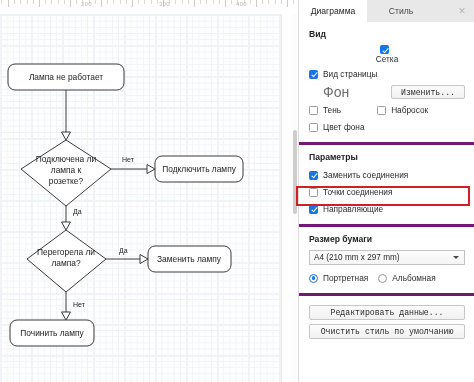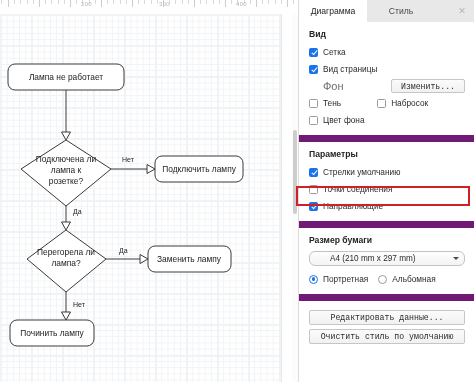--- a/index.html
+++ b/index.html
@@ -204,21 +204,21 @@
     position: absolute;
     left: 0; top: 22px;
     width: 176px;
     bottom: 0;
     overflow: hidden;
   }
 
   .section {
     padding: 7px 10px 8px 10px;
     box-sizing: border-box;
-    border-bottom: 7px solid #701a75;
+    border-bottom: 3px solid #701a75;
     background: #ffffff;
   }
   .section.last { border-bottom: none; }
   .section-title {
     font-size: 8.6px;
     font-weight: bold;
     color: #242424;
     margin-bottom: 6px;
   }
 
@@ -276,21 +276,21 @@
   .rb.checked::after {
     content: "";
     position: absolute;
     left: 1.8px; top: 1.8px;
     width: 3.4px; height: 3.4px;
     border-radius: 50%;
     background: #1a73e8;
   }
 
   
-  .grid-row { justify-content: flex-start; }
+  .grid-row { justify-content: flex-start; flex-direction: column; }
   .spin-wrap {
     margin-left: auto;
     display: flex;
     align-items: center;
   }
   .num-input {
     width: 36px;
     height: 13px;
     border: 1px solid #c3c3c3;
     background: #ffffff;
@@ -333,21 +333,21 @@
     display: flex; align-items: center; justify-content: center;
   }
 
   
   .sub-row {
     display: flex;
     align-items: center;
     margin-bottom: 3px;
   }
   .sub-label {
-    font-size: 11px;
+    font-size: 14px;
     color: #6d6d6d;
     margin-left: 14px;
   }
   .btn {
     border: 1px solid #c6c6c6;
     background: linear-gradient(to bottom, #fbfbfb, #f1f1f1);
     border-radius: 2px;
     font-size: 8.2px;
     color: #2b2b2b;
     text-align: center;
@@ -374,27 +374,27 @@
     align-items: center;
   }
   .two-col .col2 { margin-left: 36px; }
 
   
   .select {
     position: relative;
     width: 100%;
     height: 15px;
     border: 1px solid #c3c3c3;
-    border-radius: 6px;
+    border-radius: 0;
     background: linear-gradient(to bottom, #fdfdfd, #f4f4f4);
     box-sizing: border-box;
     font-size: 8.2px;
     color: #2b2b2b;
     line-height: 13px;
-    padding-left: 20px;
+    padding-left: 4px;
     margin-bottom: 6px;
   }
   .select .chev {
     position: absolute;
     right: 5px;
     top: 4.5px;
     width: 0; height: 0;
     border-left: 3.2px solid transparent;
     border-right: 3.2px solid transparent;
     border-top: 3.6px solid #4a4a4a;
@@ -520,21 +520,21 @@
           <span class="cb"></span>
           <span class="cb-label">Цвет фона</span>
         </div>
       </div>
 
       <div class="section">
         <div class="section-title">Параметры</div>
 
         <div class="row">
           <span class="cb checked"></span>
-          <span class="cb-label">Стрелки умолчанию</span>
+          <span class="cb-label">Заменить соединения</span>
         </div>
 
         <div class="row" style="">
           <span class="cb"></span>
           <span class="cb-label">Точки соединения</span>
         </div>
 
         <div class="row">
           <span class="cb checked"></span>
           <span class="cb-label">Направляющие</span>

